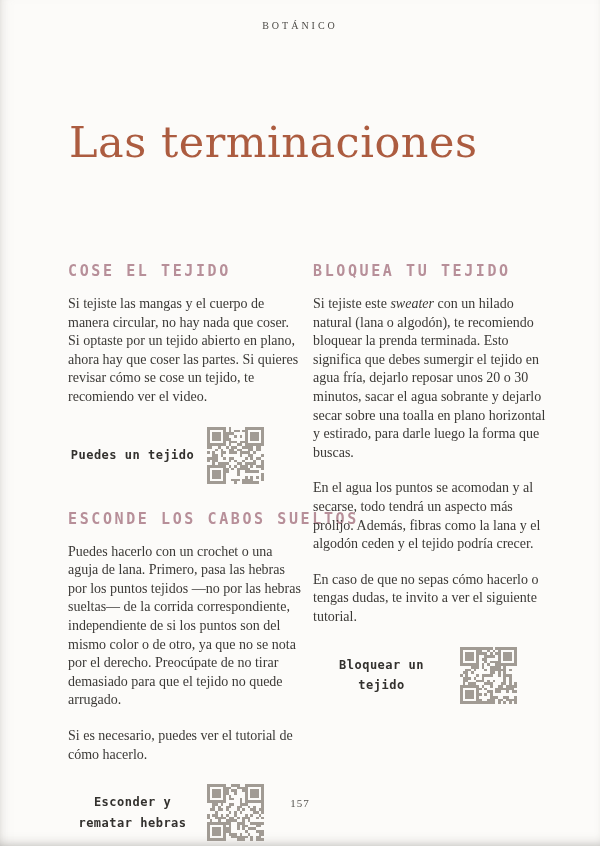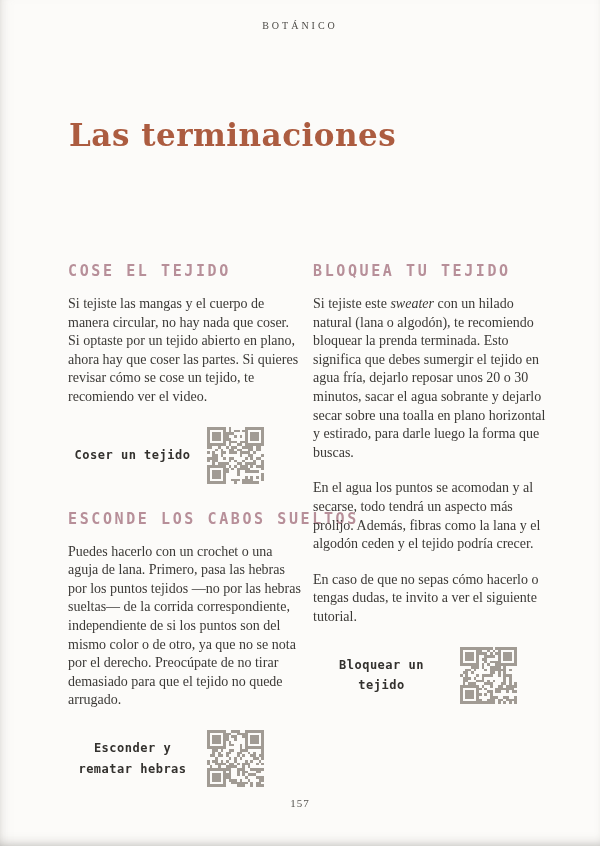--- a/index.html
+++ b/index.html
@@ -16,24 +16,24 @@
     box-shadow:inset 0 -8px 14px -10px rgba(90,85,80,.55), inset 10px 0 16px -14px rgba(120,115,110,.35);
   }
   .running-header{
     position:absolute;top:20px;left:0;right:0;
     text-align:center;
     font-family:"Liberation Serif", serif;
     font-size:10px;letter-spacing:3px;
     color:#4c4a46;
   }
   .page-title{
-    position:absolute;left:69px;top:96px;
+    position:absolute;left:69px;top:88px;
     font-family:"DejaVu Serif", serif;
-    font-weight:700;
-    font-size:31px;
+    font-weight:400;
+    font-size:43px;
     letter-spacing:.5px;
     color:#ac5c40;
   }
   .col{
     position:absolute;top:262px;
     font-size:14px;line-height:1.33;
     color:#3b3936;
   }
   .col-left{left:68px;width:236px;}
   .col-right{left:313px;width:237px;}
@@ -86,21 +86,21 @@
 
   <div class="running-header">BOTÁNICO</div>
 
   <h1 class="page-title">Las terminaciones</h1>
 
   <div class="col col-left">
     <h2 class="section-heading">COSE EL TEJIDO</h2>
     <p class="para">Si tejiste las mangas y el cuerpo de manera circular, no hay nada que coser. Si optaste por un tejido abierto en plano, ahora hay que coser las partes. Si quieres revisar cómo se cose un tejido, te recomiendo ver el video.</p>
 
     <div class="qr-row">
-      <div class="qr-label">Coser un tejido</div>
+      <div class="qr-label">Puedes un tejido</div>
       <div class="qr-box">
           <svg viewBox="0 0 21 21" xmlns="http://www.w3.org/2000/svg" shape-rendering="crispEdges">
             <rect x="0" y="0" width="7" height="1" fill="#a19b94"></rect>
             <rect x="0" y="6" width="7" height="1" fill="#a19b94"></rect>
             <rect x="0" y="1" width="1" height="5" fill="#a19b94"></rect>
             <rect x="6" y="1" width="1" height="5" fill="#a19b94"></rect>
             <rect x="2" y="2" width="3" height="3" fill="#a19b94"></rect>
             <rect x="14" y="0" width="7" height="1" fill="#a19b94"></rect>
             <rect x="14" y="6" width="7" height="1" fill="#a19b94"></rect>
             <rect x="14" y="1" width="1" height="5" fill="#a19b94"></rect>
@@ -248,20 +248,21 @@
             <rect x="15" y="20" width="1" height="1" fill="#a19b94"></rect>
             <rect x="16" y="20" width="1" height="1" fill="#a19b94"></rect>
             <rect x="17" y="20" width="1" height="1" fill="#a19b94"></rect>
             <rect x="18" y="20" width="1" height="1" fill="#a19b94"></rect>
           </svg>
         </div>
     </div>
 
     <h2 class="section-heading mt-big">ESCONDE LOS CABOS SUELTOS</h2>
     <p class="para">Puedes hacerlo con un crochet o una aguja de lana. Primero, pasa las hebras por los puntos tejidos —no por las hebras sueltas— de la corrida correspondiente, independiente de si los puntos son del mismo color o de otro, ya que no se nota por el derecho. Preocúpate de no tirar demasiado para que el tejido no quede arrugado.</p>
+    <p class="para">Si es necesario, puedes ver el tutorial de cómo hacerlo.</p>
 
     <div class="qr-row">
       <div class="qr-label">Esconder y rematar hebras</div>
       <div class="qr-box">
           <svg viewBox="0 0 21 21" xmlns="http://www.w3.org/2000/svg" shape-rendering="crispEdges">
             <rect x="0" y="0" width="7" height="1" fill="#a19b94"></rect>
             <rect x="0" y="6" width="7" height="1" fill="#a19b94"></rect>
             <rect x="0" y="1" width="1" height="5" fill="#a19b94"></rect>
             <rect x="6" y="1" width="1" height="5" fill="#a19b94"></rect>
             <rect x="2" y="2" width="3" height="3" fill="#a19b94"></rect>

